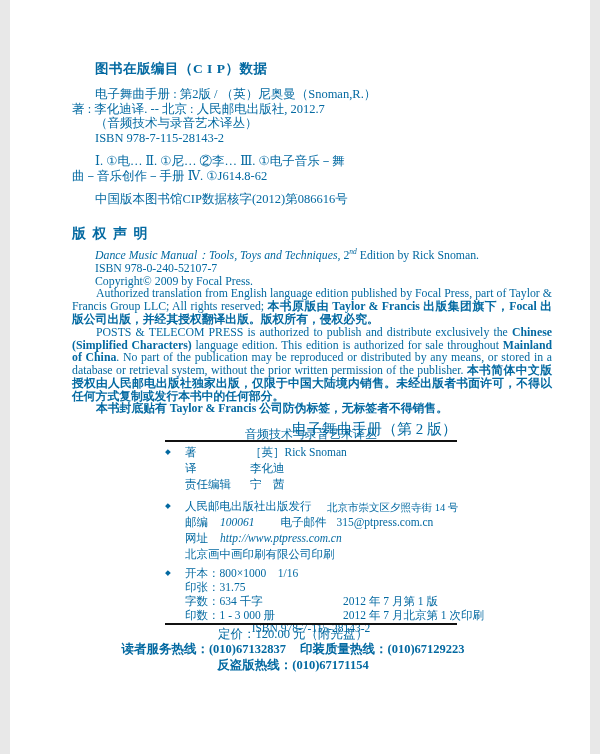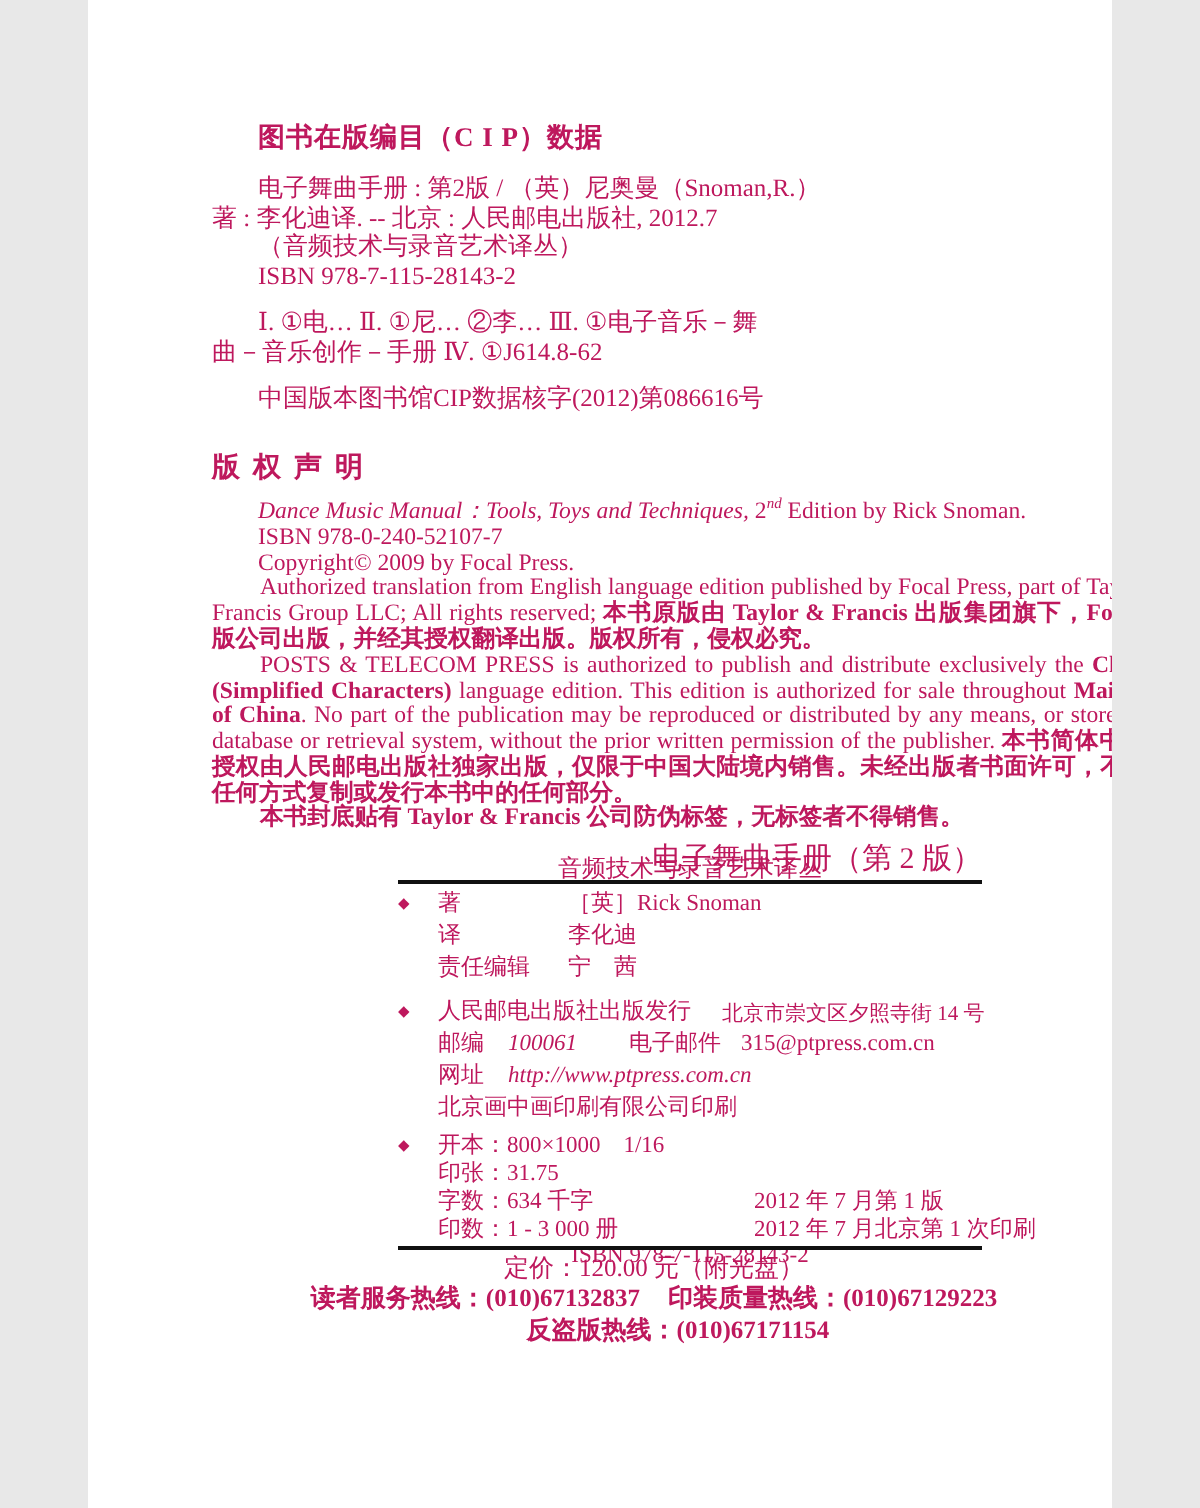--- a/index.html
+++ b/index.html
@@ -1,18 +1,18 @@
 <!DOCTYPE html>
 <html><head>
 <meta charset="utf-8">
 <style>
   html,body{margin:0;padding:0;background:#e8e8e8;}
   .page{
-    position:relative;width:512px;height:754px;background:#ffffff;
-    font-family:"Liberation Serif","DejaVu Serif",serif;color:#be185d;
+    position:relative;width:580px;height:754px;background:#ffffff;
+    font-family:"Liberation Serif","DejaVu Serif",serif;color:#0369a1;
     margin:0 auto;overflow:hidden;
   }
   .abs{position:absolute;}
   
   .cip-heading{left:85px;top:60px;font-size:13.5px;font-weight:bold;letter-spacing:.5px;}
   .cip-block{left:62px;top:87px;width:472px;font-size:12.5px;line-height:14.5px;}
   .cip-block .ind{padding-left:23px;}
   .cip-block .sp{height:9px;}
   
   .notice-heading{left:62px;top:225px;font-size:14px;font-weight:bold;letter-spacing:1.5px;}
@@ -41,21 +41,21 @@
   .addr{position:absolute;left:162px;top:2px;font-size:10.5px;white-space:nowrap;}
   .col2{position:absolute;left:178px;top:0;white-space:nowrap;}
   .ml12{margin-left:12px;font-style:italic;}
   .ml26{margin-left:26px;}
   .ml10{margin-left:10px;}
   .center292{display:block;width:292px;text-align:center;}
   
   .price{left:0;top:626px;width:566px;text-align:center;font-size:12.5px;}
   .hot1{left:0;top:641px;width:566px;text-align:center;font-size:12.5px;font-weight:bold;}
   .hot1 .sep{display:inline-block;width:14px;}
-  .hot2{left:0;top:657px;width:566px;text-align:center;font-size:12.5px;font-weight:bold;padding-left:12px;}
+  .hot2{left:0;top:657px;width:566px;text-align:center;font-size:12.5px;font-weight:bold;}
 </style>
 </head>
 <body>
 
 <div class="page">
 
   <div class="abs cip-heading">图书在版编目（C I P）数据</div>
 
   <div class="abs cip-block">
     <div class="ind">电子舞曲手册 : 第2版 / （英）尼奥曼（Snoman,R.）</div>

